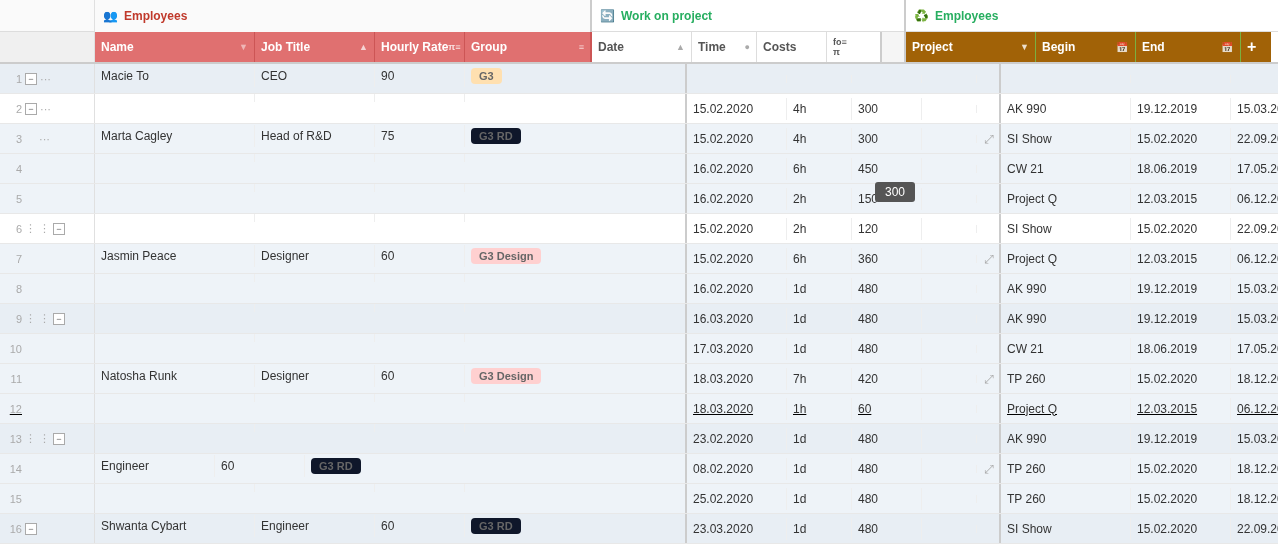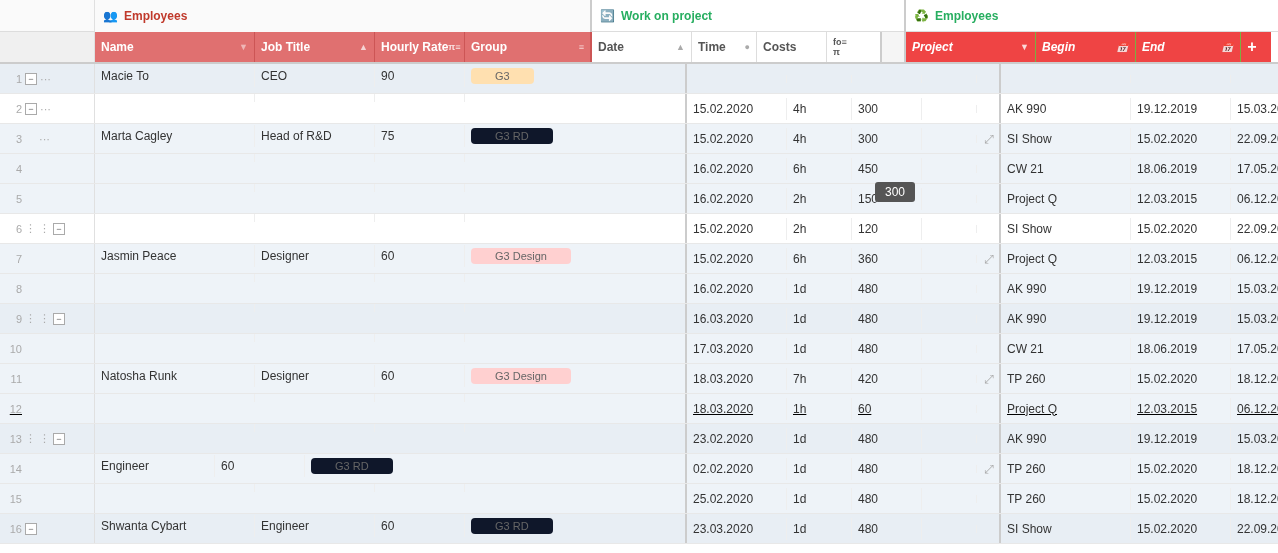--- a/index.html
+++ b/index.html
@@ -20,40 +20,39 @@
       overflow: hidden;
     }
 
     .col-header.work-col {
       background: #fff;
       color: #555;
       border-right: 1px solid #ddd;
     }
 
     .col-header.project-col {
-      background: #ef4444;
+      background: #a16207;
       color: #fff;
       border-right: 1px solid #7ab040;
-      font-style: italic;
     }
 
     .col-header .sort-icon { font-size: 9px; margin-left: 3px; color: rgba(255,255,255,0.7); }
     .ctrl-icon { font-size: 10px; color: #999; cursor: pointer; }
     .ctrl-icon.collapse { 
       width: 12px; height: 12px; border: 1px solid #aaa; 
       display: flex; align-items: center; justify-content: center;
       font-size: 9px; color: #666; background: #fff;
     }
 
     
     .badge {
       border-radius: 4px;
-      padding: 2px 24px;
+      padding: 2px 8px;
       font-size: 11px;
-      font-weight: normal;
+      font-weight: bold;
       color: #666;
     }
     .badge-g3 { background: #ffe0b0; }
     .badge-g3rd { background: #0f172a; }
     .badge-g3design { background: #ffd0d0; }
 
     
     .tooltip {
       position: absolute;
       background: #555;
@@ -643,21 +642,21 @@
         <div class="emp-data">
           <div class="d w-job">Engineer</div>
           <div class="d w-hr">60</div>
           <div class="d w-grp">
             <span class="badge badge-g3rd">G3 RD</span>
           </div>
         </div>
       </div>
       <div class="work-section">
         <div class="work-data">
-          <div class="d w-date">02.02.2020</div>
+          <div class="d w-date">08.02.2020</div>
           <div class="d w-time">1d</div>
           <div class="d w-costs">480</div>
           <div class="d w-fopi"></div>
           <div class="d w-xp">
             <span style="font-size:12px; color:#aaa;">⤢</span>
           </div>
         </div>
       </div>
       <div class="proj-section">
         <div class="proj-data">

